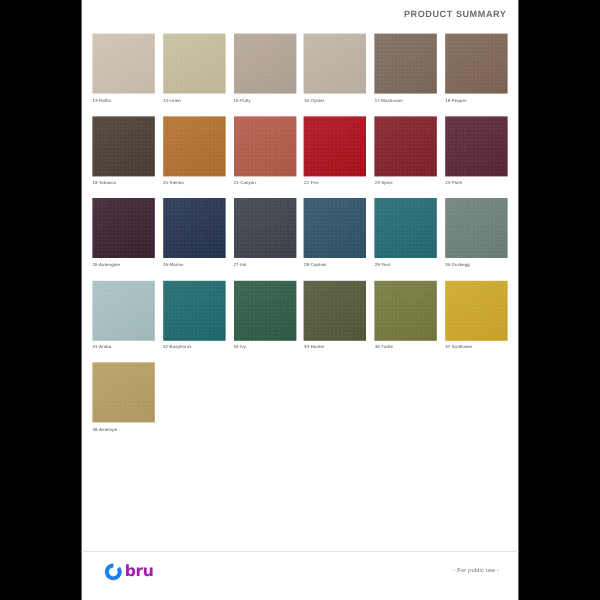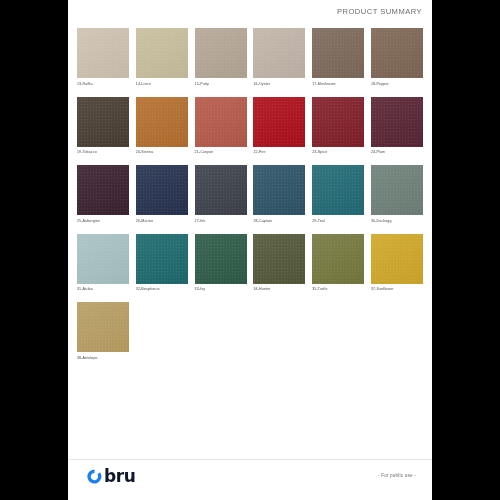--- a/index.html
+++ b/index.html
@@ -30,21 +30,21 @@
   }
 
   
   .header {
     position: absolute;
     top: 7px;
     right: 10px;
     font-size: 7.6px;
     letter-spacing: 0.45px;
     color: #6d6d6d;
-    font-weight: 400;
+    font-weight: 700;
     white-space: nowrap;
   }
 
   
   .grid {
     position: absolute;
     left: 9px;
     top: 28px;
     width: 346px;
   }
@@ -111,23 +111,23 @@
     display: flex;
     align-items: center;
   }
   .brand-mark {
     width: 17px;
     height: 17px;
     margin-right: 1px;
     display: block;
   }
   .brand-word {
-    font-size: 17px;
+    font-size: 13px;
     font-weight: bold;
-    color: #0f172a;
+    color: #a21caf;
     letter-spacing: -0.4px;
     line-height: 17px;
     font-family: "DejaVu Sans", sans-serif;
   }
   .public-use {
     position: absolute;
     right: 16px;
     top: 13px;
     font-size: 4.6px;
     color: #6b6b6b;

